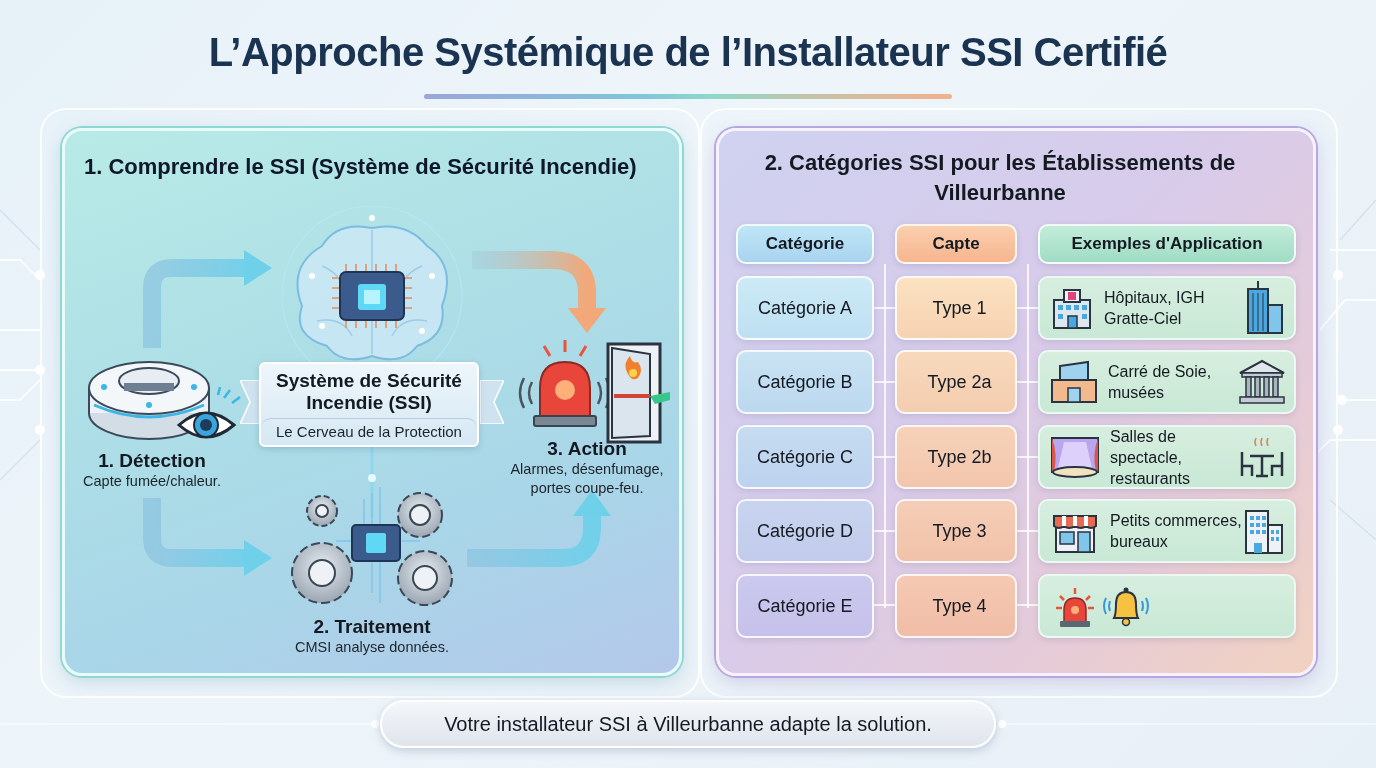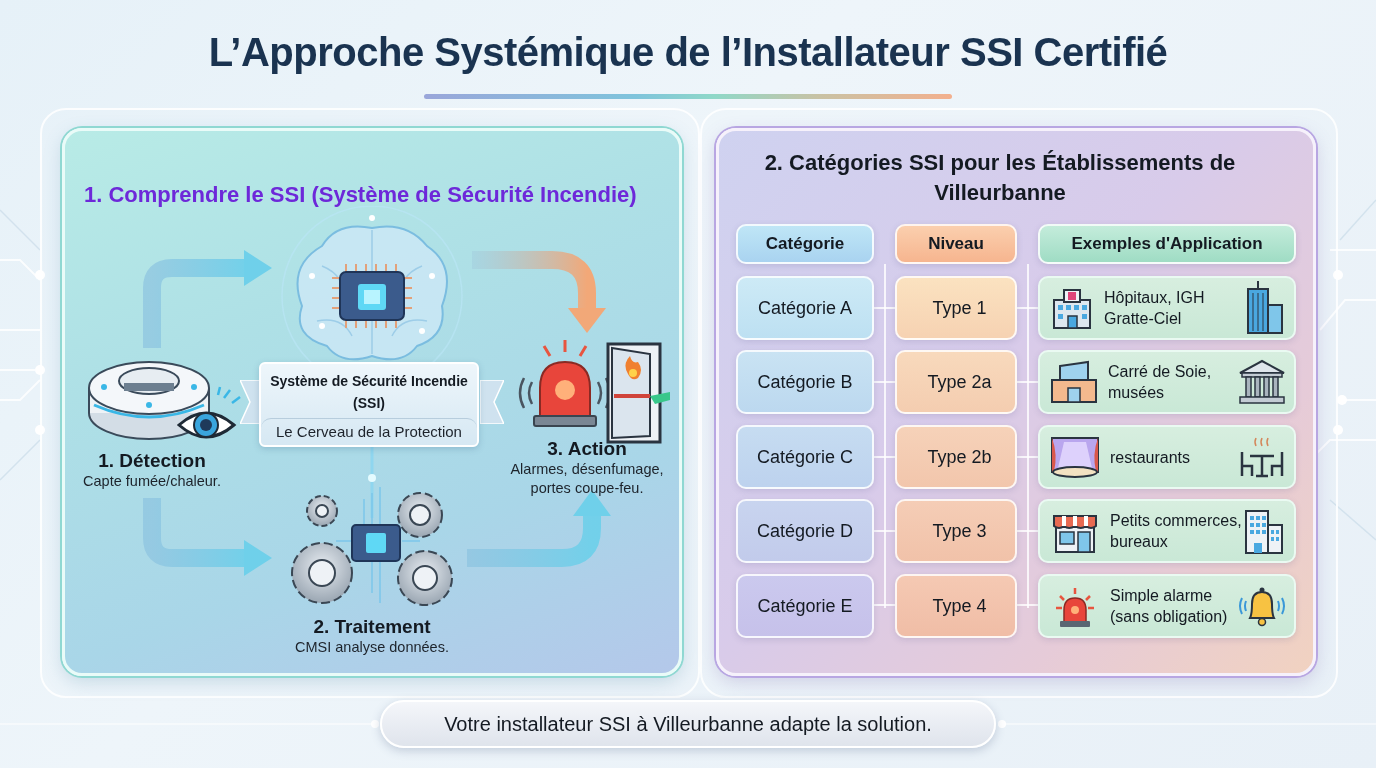--- a/index.html
+++ b/index.html
@@ -36,37 +36,37 @@
     box-shadow: 0 0 0 2px #8fd8d2, 0 6px 18px rgba(80,140,170,0.25);
   }
   .panel-right {
     position: absolute; left: 716px; top: 128px; width: 600px; height: 548px;
     border-radius: 20px;
     background: linear-gradient(135deg, #cfd2f0 0%, #d8cbea 45%, #e6cbd8 75%, #f1d2c0 100%);
     border: 3px solid #f6f1fb;
     box-shadow: 0 0 0 2px #b8a6e2, 0 6px 18px rgba(120,100,170,0.25);
   }
   .panel-left-title {
-    position: absolute; left: 84px; top: 154px; font-size: 22px; font-weight: 700; color: #6d28d9; margin-top: 28px;
+    position: absolute; left: 84px; top: 154px; font-size: 22px; font-weight: 700; color: #0f172a;
   }
   .panel-right-title {
     position: absolute; left: 740px; top: 148px; width: 520px; text-align: center;
     font-size: 22px; font-weight: 700; line-height: 30px; color: #141a22;
   }
   
   .flow { position: absolute; left: 62px; top: 128px; width: 620px; height: 548px; }
   .brain-wrap { position: absolute; left: 205px; top: 80px; width: 220px; height: 190px; }
   .ssi-banner {
     position: absolute; left: 197px; top: 232px; width: 220px;
     background: linear-gradient(180deg, #eef6fb, #d6e8f3);
     border: 2px solid #ffffff; border-radius: 6px;
     box-shadow: 0 2px 6px rgba(60,100,140,0.25);
     text-align: center;
   }
-  .ssi-banner .main { font-size: 14px; font-weight: 700; line-height: 22px; padding: 6px 6px 4px; color: #141a22; }
+  .ssi-banner .main { font-size: 19px; font-weight: 700; line-height: 22px; padding: 6px 6px 4px; color: #141a22; }
   .ssi-banner .sub { font-size: 15px; border-top: 1px solid #b7cddd; padding: 4px 0 5px; color: #1d232b; border-radius: 10px; }
   .banner-tail-l { position: absolute; left: 177px; top: 248px; }
   .banner-tail-r { position: absolute; left: 415px; top: 248px; }
   .step-label { position: absolute; text-align: center; }
   .step-label .h { font-size: 19px; font-weight: 700; color: #141a22; }
   .step-label .d { font-size: 14.5px; color: #1d232b; line-height: 19px; }
   
   .col-head {
     position: absolute; height: 40px; border-radius: 10px; display: flex; align-items: center; justify-content: center;
     font-size: 17px; font-weight: 700; color: #141a22; border: 2px solid rgba(255,255,255,0.85);
@@ -287,21 +287,21 @@
 <div class="h-tick" style="left:874px;top:456px"></div>
 <div class="h-tick" style="left:874px;top:530px"></div>
 <div class="h-tick" style="left:874px;top:604px"></div>
 <div class="h-tick" style="left:1017px;top:307px"></div>
 <div class="h-tick" style="left:1017px;top:381px"></div>
 <div class="h-tick" style="left:1017px;top:456px"></div>
 <div class="h-tick" style="left:1017px;top:530px"></div>
 <div class="h-tick" style="left:1017px;top:604px"></div>
 
 <div class="col-head" style="left:736px;top:224px;width:138px;background:linear-gradient(180deg,#bfe6f6,#a9d3f0)">Catégorie</div>
-<div class="col-head" style="left:895px;top:224px;width:122px;background:linear-gradient(180deg,#fbcfae,#f6b58f)">Niveau</div>
+<div class="col-head" style="left:895px;top:224px;width:122px;background:linear-gradient(180deg,#fbcfae,#f6b58f)">Capte</div>
 <div class="col-head" style="left:1038px;top:224px;width:258px;background:linear-gradient(180deg,#c4ecdb,#9fdcc4)">Exemples d'Application</div>
 
 <div class="cell cat" style="top:276px;background:linear-gradient(180deg,#cdeaf6,#bde0f2)">Catégorie A</div>
 <div class="cell niv" style="top:276px;background:linear-gradient(180deg,#fbe2c0,#f6d2b2)">Type 1</div>
 <div class="cell ex" style="top:276px">
   <svg width="44" height="44" viewBox="0 0 44 44">
     <rect x="4" y="14" width="36" height="28" fill="#dde7ef" stroke="#2a3440" stroke-width="2"></rect>
     <rect x="14" y="4" width="16" height="12" fill="#eef2f6" stroke="#2a3440" stroke-width="2"></rect>
     <rect x="18" y="6" width="8" height="8" fill="#e0457a"></rect>
     <g fill="#4aa8e0">
@@ -358,20 +358,21 @@
 <div class="cell cat" style="top:425px;background:linear-gradient(180deg,#c6dcf1,#bdd2ee)">Catégorie C</div>
 <div class="cell niv" style="top:425px;background:linear-gradient(180deg,#f6d2b9,#f2c6ac)">Type 2b</div>
 <div class="cell ex" style="top:425px">
   <svg width="50" height="46" viewBox="0 0 50 46">
     <rect x="2" y="4" width="46" height="34" fill="#b9a6ee" stroke="#2a3440" stroke-width="2"></rect>
     <polygon points="14,8 36,8 42,34 8,34" fill="#e6dcff" opacity="0.8"></polygon>
     <path d="M2 4 Q8 20 4 38 L2 38 Z M48 4 Q42 20 46 38 L48 38 Z" fill="#d9574a"></path>
     <ellipse cx="25" cy="38" rx="22" ry="5" fill="#f3e2c2" stroke="#2a3440" stroke-width="2"></ellipse>
   </svg>
   <div class="txt">
+    <div>Salles de spectacle,</div>
     <div>restaurants</div>
   </div>
   <svg width="48" height="46" viewBox="0 0 48 46" style="margin-right:8px">
     <path d="M18 4 Q16 8 18 12 M24 4 Q22 8 24 12 M30 4 Q28 8 30 12" stroke="#d4865a" stroke-width="1.5" fill="none"></path>
     <g stroke="#2a3440" stroke-width="2.5" fill="none">
       <path d="M4 18 L4 42 M4 32 L14 32 L14 42"></path>
       <path d="M44 18 L44 42 M44 32 L34 32 L34 42"></path>
       <path d="M12 22 L36 22 M24 22 L24 42 M18 42 L30 42"></path>
     </g>
   </svg>
@@ -415,24 +416,20 @@
 
 <div class="cell cat" style="top:574px;background:linear-gradient(180deg,#cbc9ee,#c6c1ea)">Catégorie E</div>
 <div class="cell niv" style="top:574px;background:linear-gradient(180deg,#f5c9b3,#f0bda6)">Type 4</div>
 <div class="cell ex" style="top:574px">
   <svg width="50" height="44" viewBox="0 0 50 44">
     <path d="M10 12 L14 16 M25 4 L25 10 M40 12 L36 16 M6 24 L12 24 M44 24 L38 24" stroke="#e8553f" stroke-width="2.5"></path>
     <path d="M14 38 L14 26 Q14 14 25 14 Q36 14 36 26 L36 38 Z" fill="#e8453b" stroke="#8a2a24" stroke-width="1.5"></path>
     <circle cx="25" cy="26" r="4" fill="#ffb07a"></circle>
     <rect x="10" y="37" width="30" height="6" rx="1" fill="#5a6672"></rect>
   </svg>
-  <div class="txt">
-    <div>Simple alarme</div>
-    <div>(sans obligation)</div>
-  </div>
   <svg width="52" height="44" viewBox="0 0 52 44" style="margin-right:6px">
     <path d="M6 14 Q2 22 6 30 M46 14 Q50 22 46 30 M10 17 Q8 22 10 27 M42 17 Q44 22 42 27" stroke="#3a98d8" stroke-width="2" fill="none"></path>
     <path d="M14 34 Q16 30 16 20 Q16 8 26 8 Q36 8 36 20 Q36 30 38 34 Z" fill="#f7c242" stroke="#2a3440" stroke-width="2"></path>
     <circle cx="26" cy="6" r="2.5" fill="#2a3440"></circle>
     <circle cx="26" cy="38" r="3.5" fill="#f7c242" stroke="#2a3440" stroke-width="1.5"></circle>
   </svg>
 </div>
 
 <div class="footer">Votre installateur SSI à Villeurbanne adapte la solution.</div>
 

